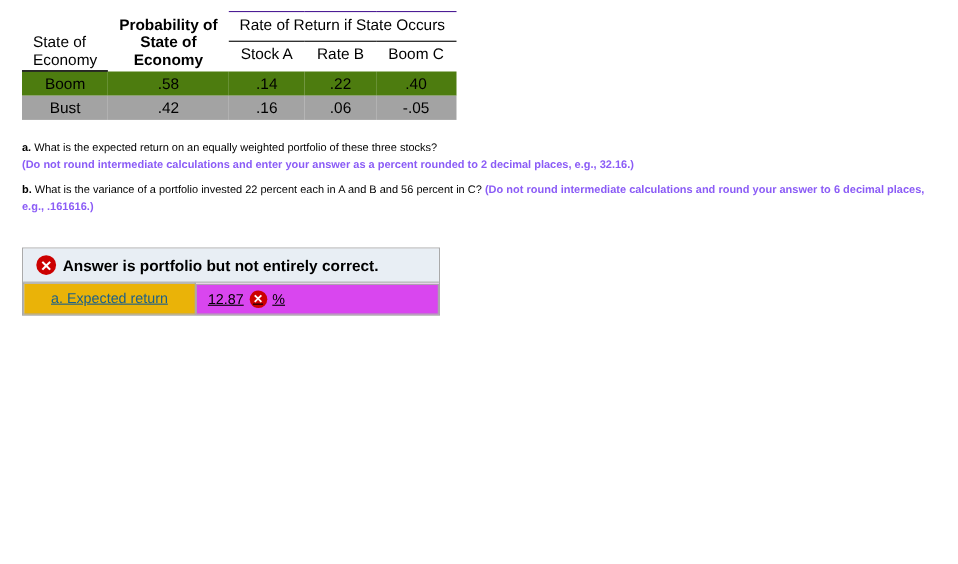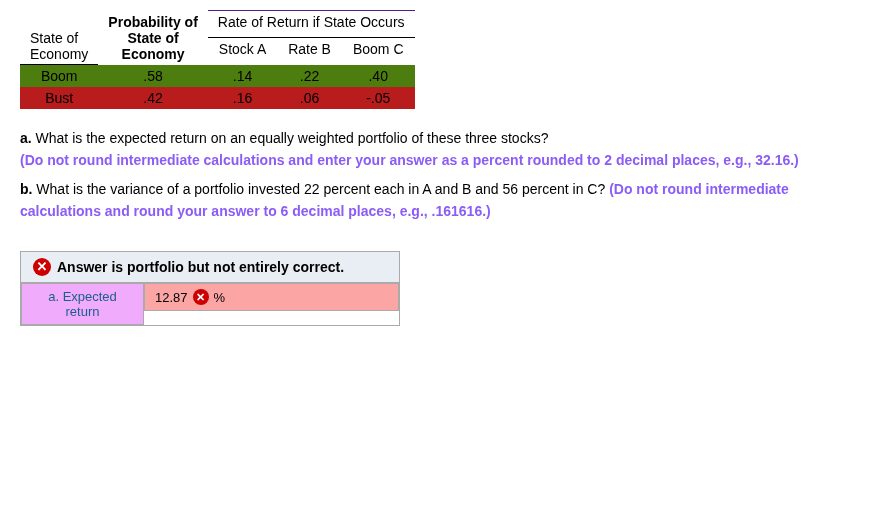--- a/index.html
+++ b/index.html
@@ -33,33 +33,33 @@
       border-bottom: 1px solid #000;
       font-weight: normal;
     }
     .col-header td {
       font-weight: normal;
     }
     .data-row td {
       background: #4d7c0f;
     }
     .data-row-alt td {
-      background: #b91c1c;
+      background: #a3a3a3;
     }
     .top-border-right {
       border-top: 1px solid #4c1d95;
     }
     .rate-header {
       border-bottom: 1px solid #000;
     }
 
     
     .questions {
       margin-bottom: 20px;
-      font-size: 14px;
+      font-size: 10px;
       line-height: 1.6;
     }
     .questions p {
       margin-bottom: 6px;
     }
     .bold-red {
       color: #8b5cf6;
       font-weight: bold;
     }
 
@@ -96,29 +96,31 @@
     .answer-table {
       width: 100%;
       border-collapse: collapse;
     }
     .answer-table tr td {
       padding: 5px 10px;
       border: 1px solid #aaa;
       font-size: 13px;
     }
     .answer-table tr td:first-child {
-      background: #f0abfc;
+      background: #eab308;
       color: #1a5f8a;
-      width: 122px;
+      width: 156px;
+      text-decoration: underline;
     }
     .answer-table tr td:last-child {
-      background: #fca5a5;
+      background: #d946ef;
       display: flex;
       align-items: flex-start;
       gap: 5px;
+      text-decoration: underline;
     }
     .answer-cell {
       display: flex;
       align-items: center;
       gap: 5px;
     }
     .x-small {
       width: 16px;
       height: 16px;
       background: #cc0000;

